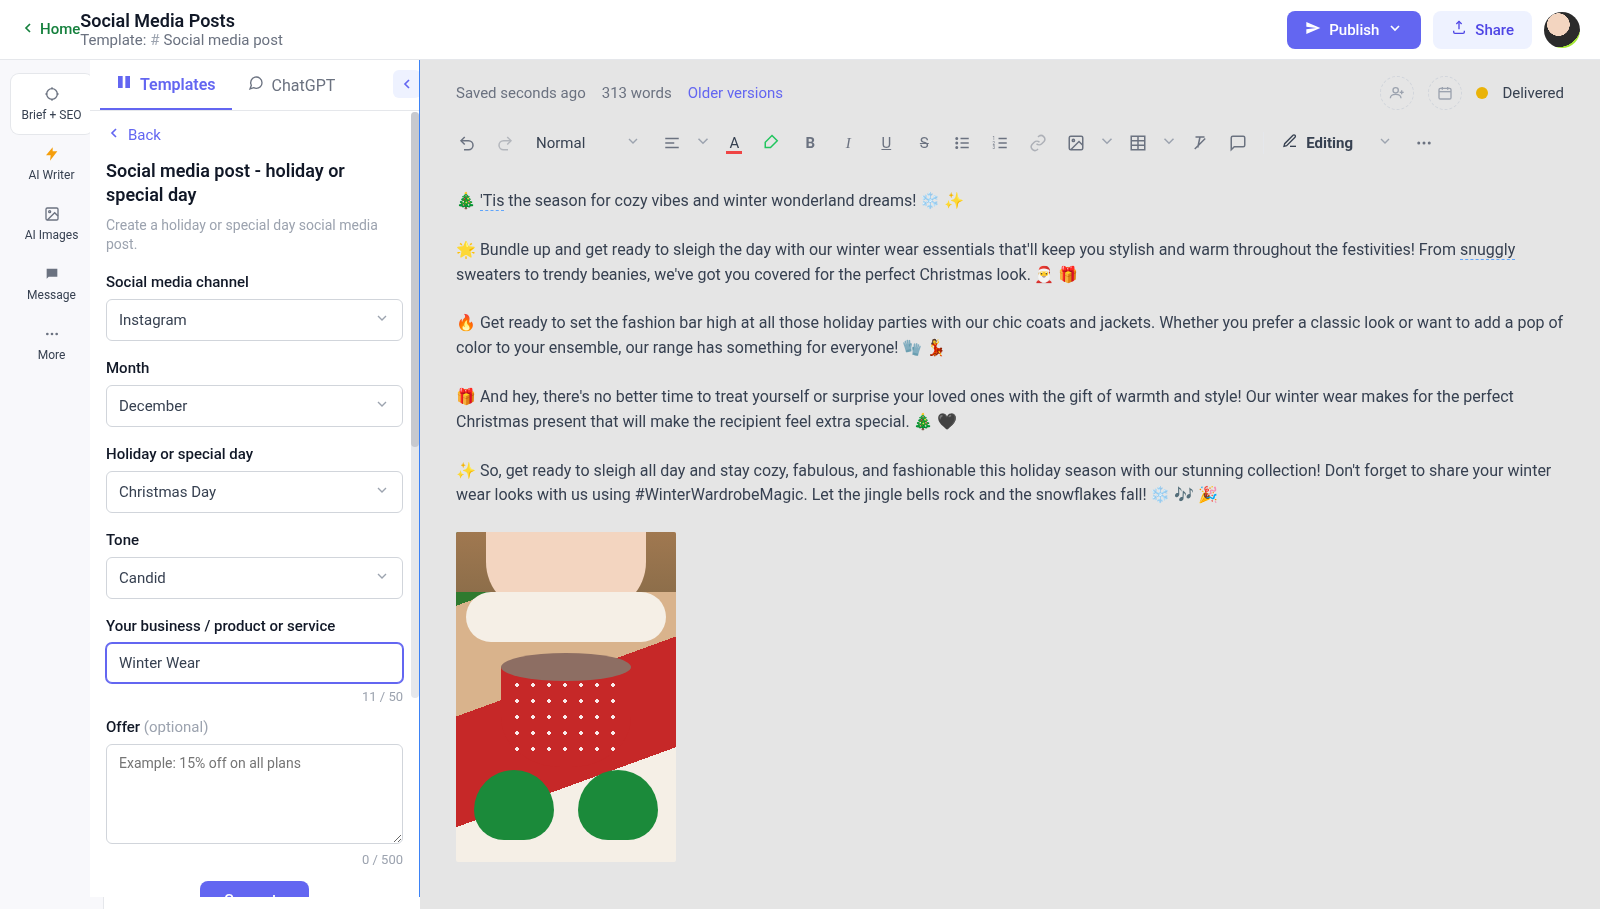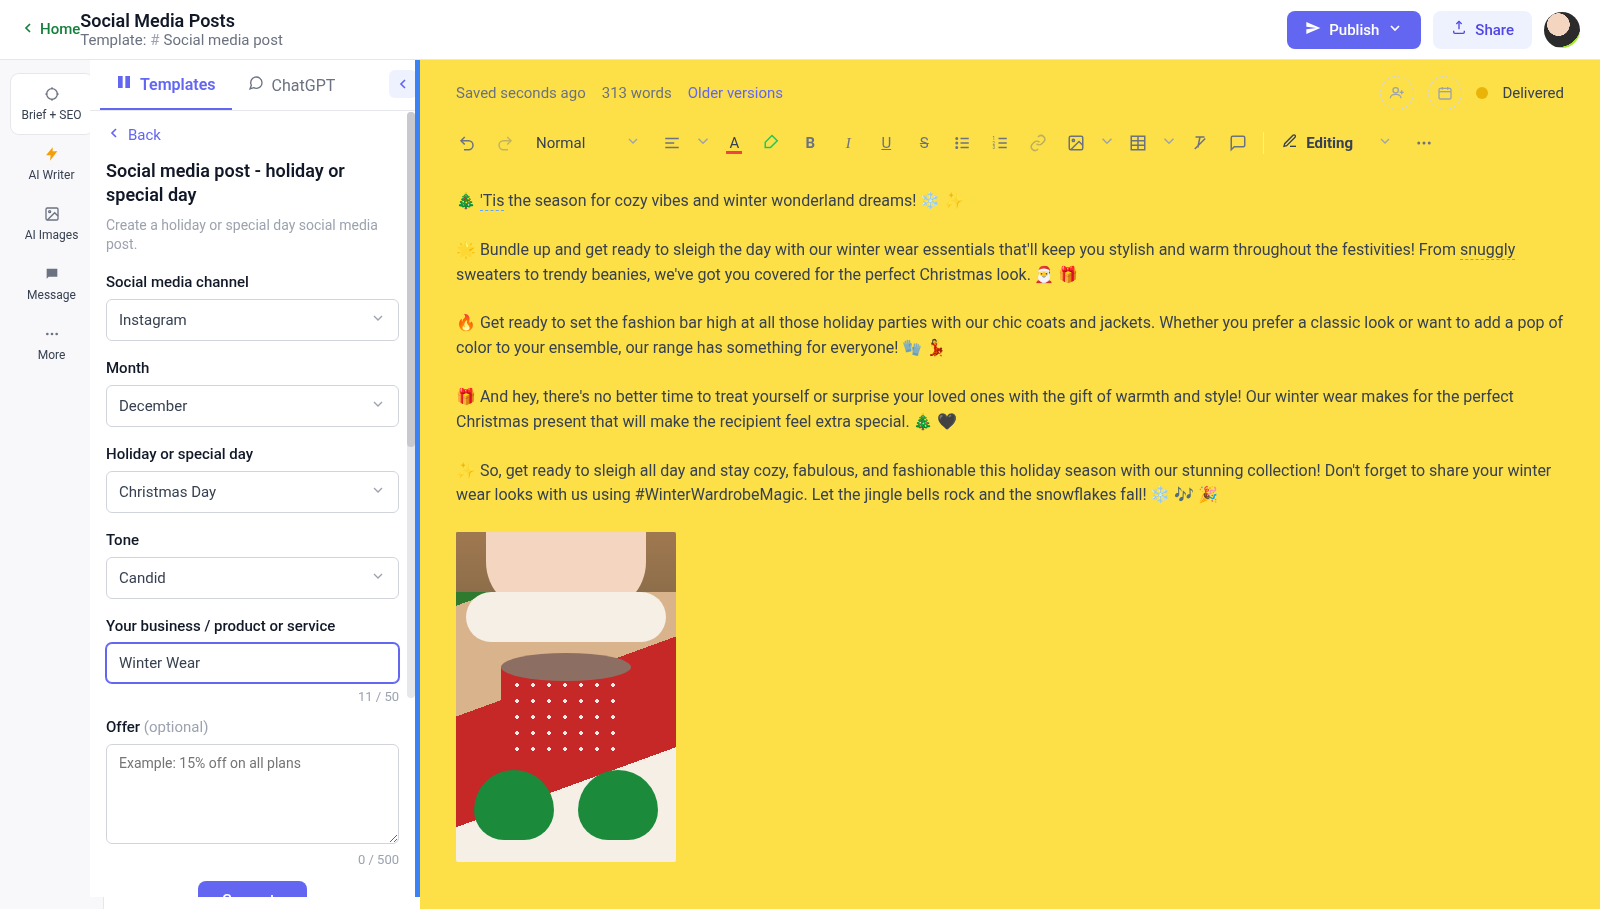--- a/index.html
+++ b/index.html
@@ -19,42 +19,42 @@
 .avatar { width: 36px; height: 36px; border-radius: 50%; background: radial-gradient(circle at 40% 35%, #f3d5c0 0 35%, #2b2b2b 36% 70%, #a3e635 71% 100%); }
 
 
 .rail { position: absolute; left: 0; top: 60px; bottom: 0; width: 104px; background: #f8f8fb; border-right: 1px solid #e5e7eb; display: flex; flex-direction: column; align-items: center; padding-top: 14px; }
 .rail-item { width: 82px; display: flex; flex-direction: column; align-items: center; padding: 12px 0; font-size: 12px; color: #374151; gap: 6px; cursor: pointer; border-radius: 8px; }
 .rail-item.active { background: #fff; box-shadow: 0 0 0 1px #e5e7eb; }
 .rail-icon { width: 16px; height: 16px; display: inline-flex; align-items: center; justify-content: center; color: #6b7280; }
 .rail-icon.bolt { color: #f59e0b; }
 
 
-.panel { position: absolute; left: 90px; top: 60px; bottom: 12px; width: 330px; background: #fff; border-right: 5px solid #3b82f6; overflow-y: auto; }
+.panel { position: absolute; left: 90px; top: 60px; bottom: 12px; width: 330px; background: #fff; border-right: 1px solid #3b82f6; overflow-y: auto; }
 .panel-tabs { display: flex; padding: 0 10px; border-bottom: 1px solid #e5e7eb; position: relative; }
 .panel-tab { display: flex; align-items: center; gap: 8px; padding: 14px 16px; font-size: 16px; color: #6b7280; cursor: pointer; }
 .panel-tab.active { color: #6366f1; border-bottom: 2px solid #6366f1; font-weight: 600; }
 .panel-collapse { position: absolute; right: -2px; top: 10px; width: 28px; height: 28px; border-radius: 6px; display: flex; align-items: center; justify-content: center; color: #6366f1; cursor: pointer; background:#eef2ff; }
 .back-link { display: inline-flex; align-items: center; gap: 6px; color: #6366f1; font-size: 15px; padding: 14px 16px 8px; cursor: pointer; }
 .panel-body { padding: 0 16px 24px; }
 .panel-heading { font-size: 18px; font-weight: 600; color: #111827; margin: 6px 0 8px; line-height: 1.35; }
 .panel-desc { font-size: 14px; color: #9ca3af; margin-bottom: 18px; line-height: 1.4; }
 .field-label { font-size: 15px; font-weight: 500; color: #111827; margin-bottom: 8px; }
 .field-label .opt { color: #9ca3af; font-weight: 400; }
 .select, .input { width: 100%; border: 1px solid #d1d5db; border-radius: 6px; padding: 10px 12px; font-size: 15px; color: #374151; background: #fff; display: flex; align-items: center; justify-content: space-between; cursor: pointer; margin-bottom: 18px; }
 .input.hl { border-color: #6366f1; box-shadow: 0 0 0 1px #6366f1; }
 .textarea { width: 100%; border: 1px solid #d1d5db; border-radius: 6px; padding: 10px 12px; font-size: 14px; color: #6b7280; min-height: 100px; resize: vertical; font-family: inherit; }
 .counter { text-align: right; font-size: 13px; color: #9ca3af; margin-top: -12px; margin-bottom: 14px; }
 .generate-btn { background: #6366f1; color: #fff; border: none; border-radius: 8px; padding: 10px 24px; font-size: 15px; font-weight: 500; display: block; margin: 8px auto 0; cursor: pointer; }
 .chev { color: #9ca3af; }
 .scrollbar-fake { position: absolute; right: 0; top: 52px; width: 8px; height: 70%; background: #e5e7eb; border-radius: 4px; }
 .scrollbar-thumb { position: absolute; right: 0; top: 52px; width: 8px; height: 40%; background: #c7c9cf; border-radius: 4px; }
 
 
-.editor { position: absolute; left: 420px; right: 0; top: 60px; bottom: 0; background: #fde047; display: flex; flex-direction: column; }
+.editor { position: absolute; left: 420px; right: 0; top: 60px; bottom: 0; background: #e5e5e5; display: flex; flex-direction: column; }
 .editor-topline { display: flex; align-items: center; padding: 16px 36px 8px; gap: 16px; font-size: 15px; color: #6b7280; }
 .older { color: #6366f1; cursor: pointer; }
 .editor-topline-right { margin-left: auto; display: flex; align-items: center; gap: 14px; }
 .round-icon { width: 34px; height: 34px; border: 1px dashed #d1d5db; border-radius: 50%; display: flex; align-items: center; justify-content: center; color: #9ca3af; cursor: pointer; }
 .status-dot { width: 12px; height: 12px; border-radius: 50%; background: #eab308; display: inline-block; }
 .status-text { font-size: 15px; color: #374151; }
 .toolbar { display: flex; align-items: center; gap: 4px; padding: 8px 30px 14px; border-bottom: 1px solid transparent; flex-wrap: wrap; }
 .tool { width: 34px; height: 34px; display: inline-flex; align-items: center; justify-content: center; color: #6b7280; cursor: pointer; border-radius: 4px; font-size: 15px; }
 .tool-sep { width: 1px; height: 22px; background: #e5e7eb; margin: 0 4px; }
 .style-dd { display: inline-flex; align-items: center; gap: 40px; padding: 0 10px; height: 34px; color: #374151; font-size: 15px; cursor: pointer; }

